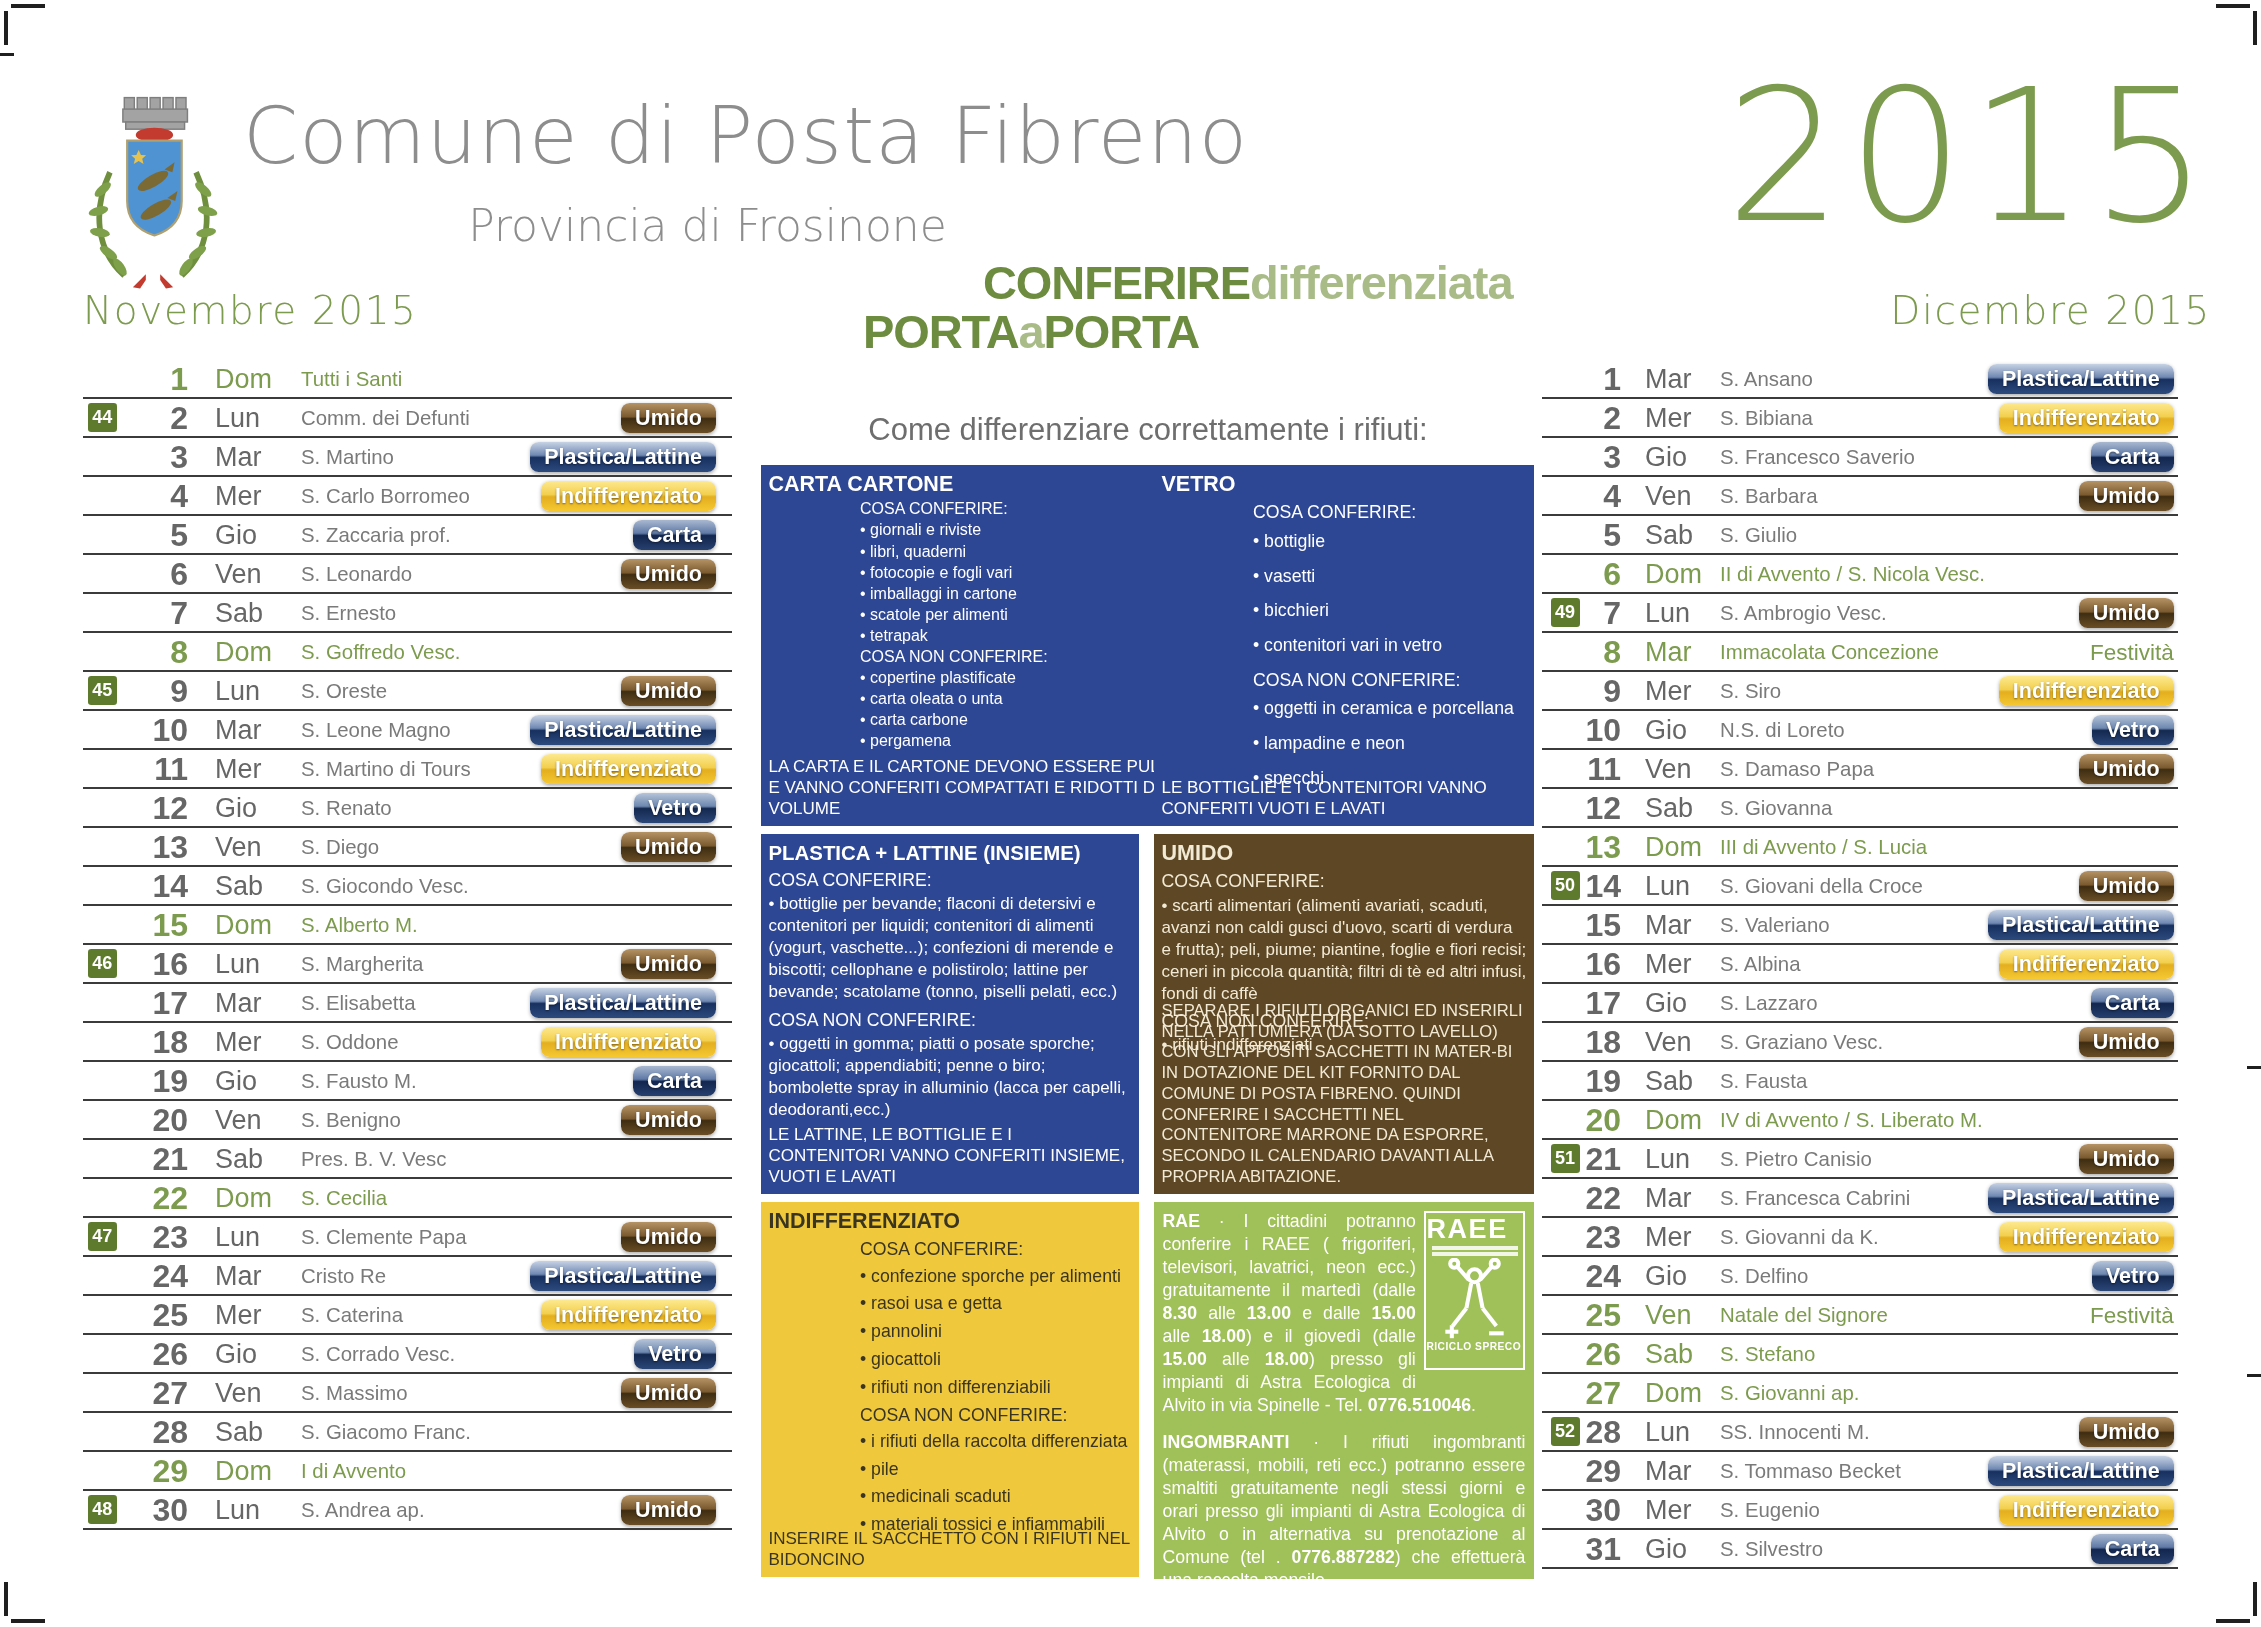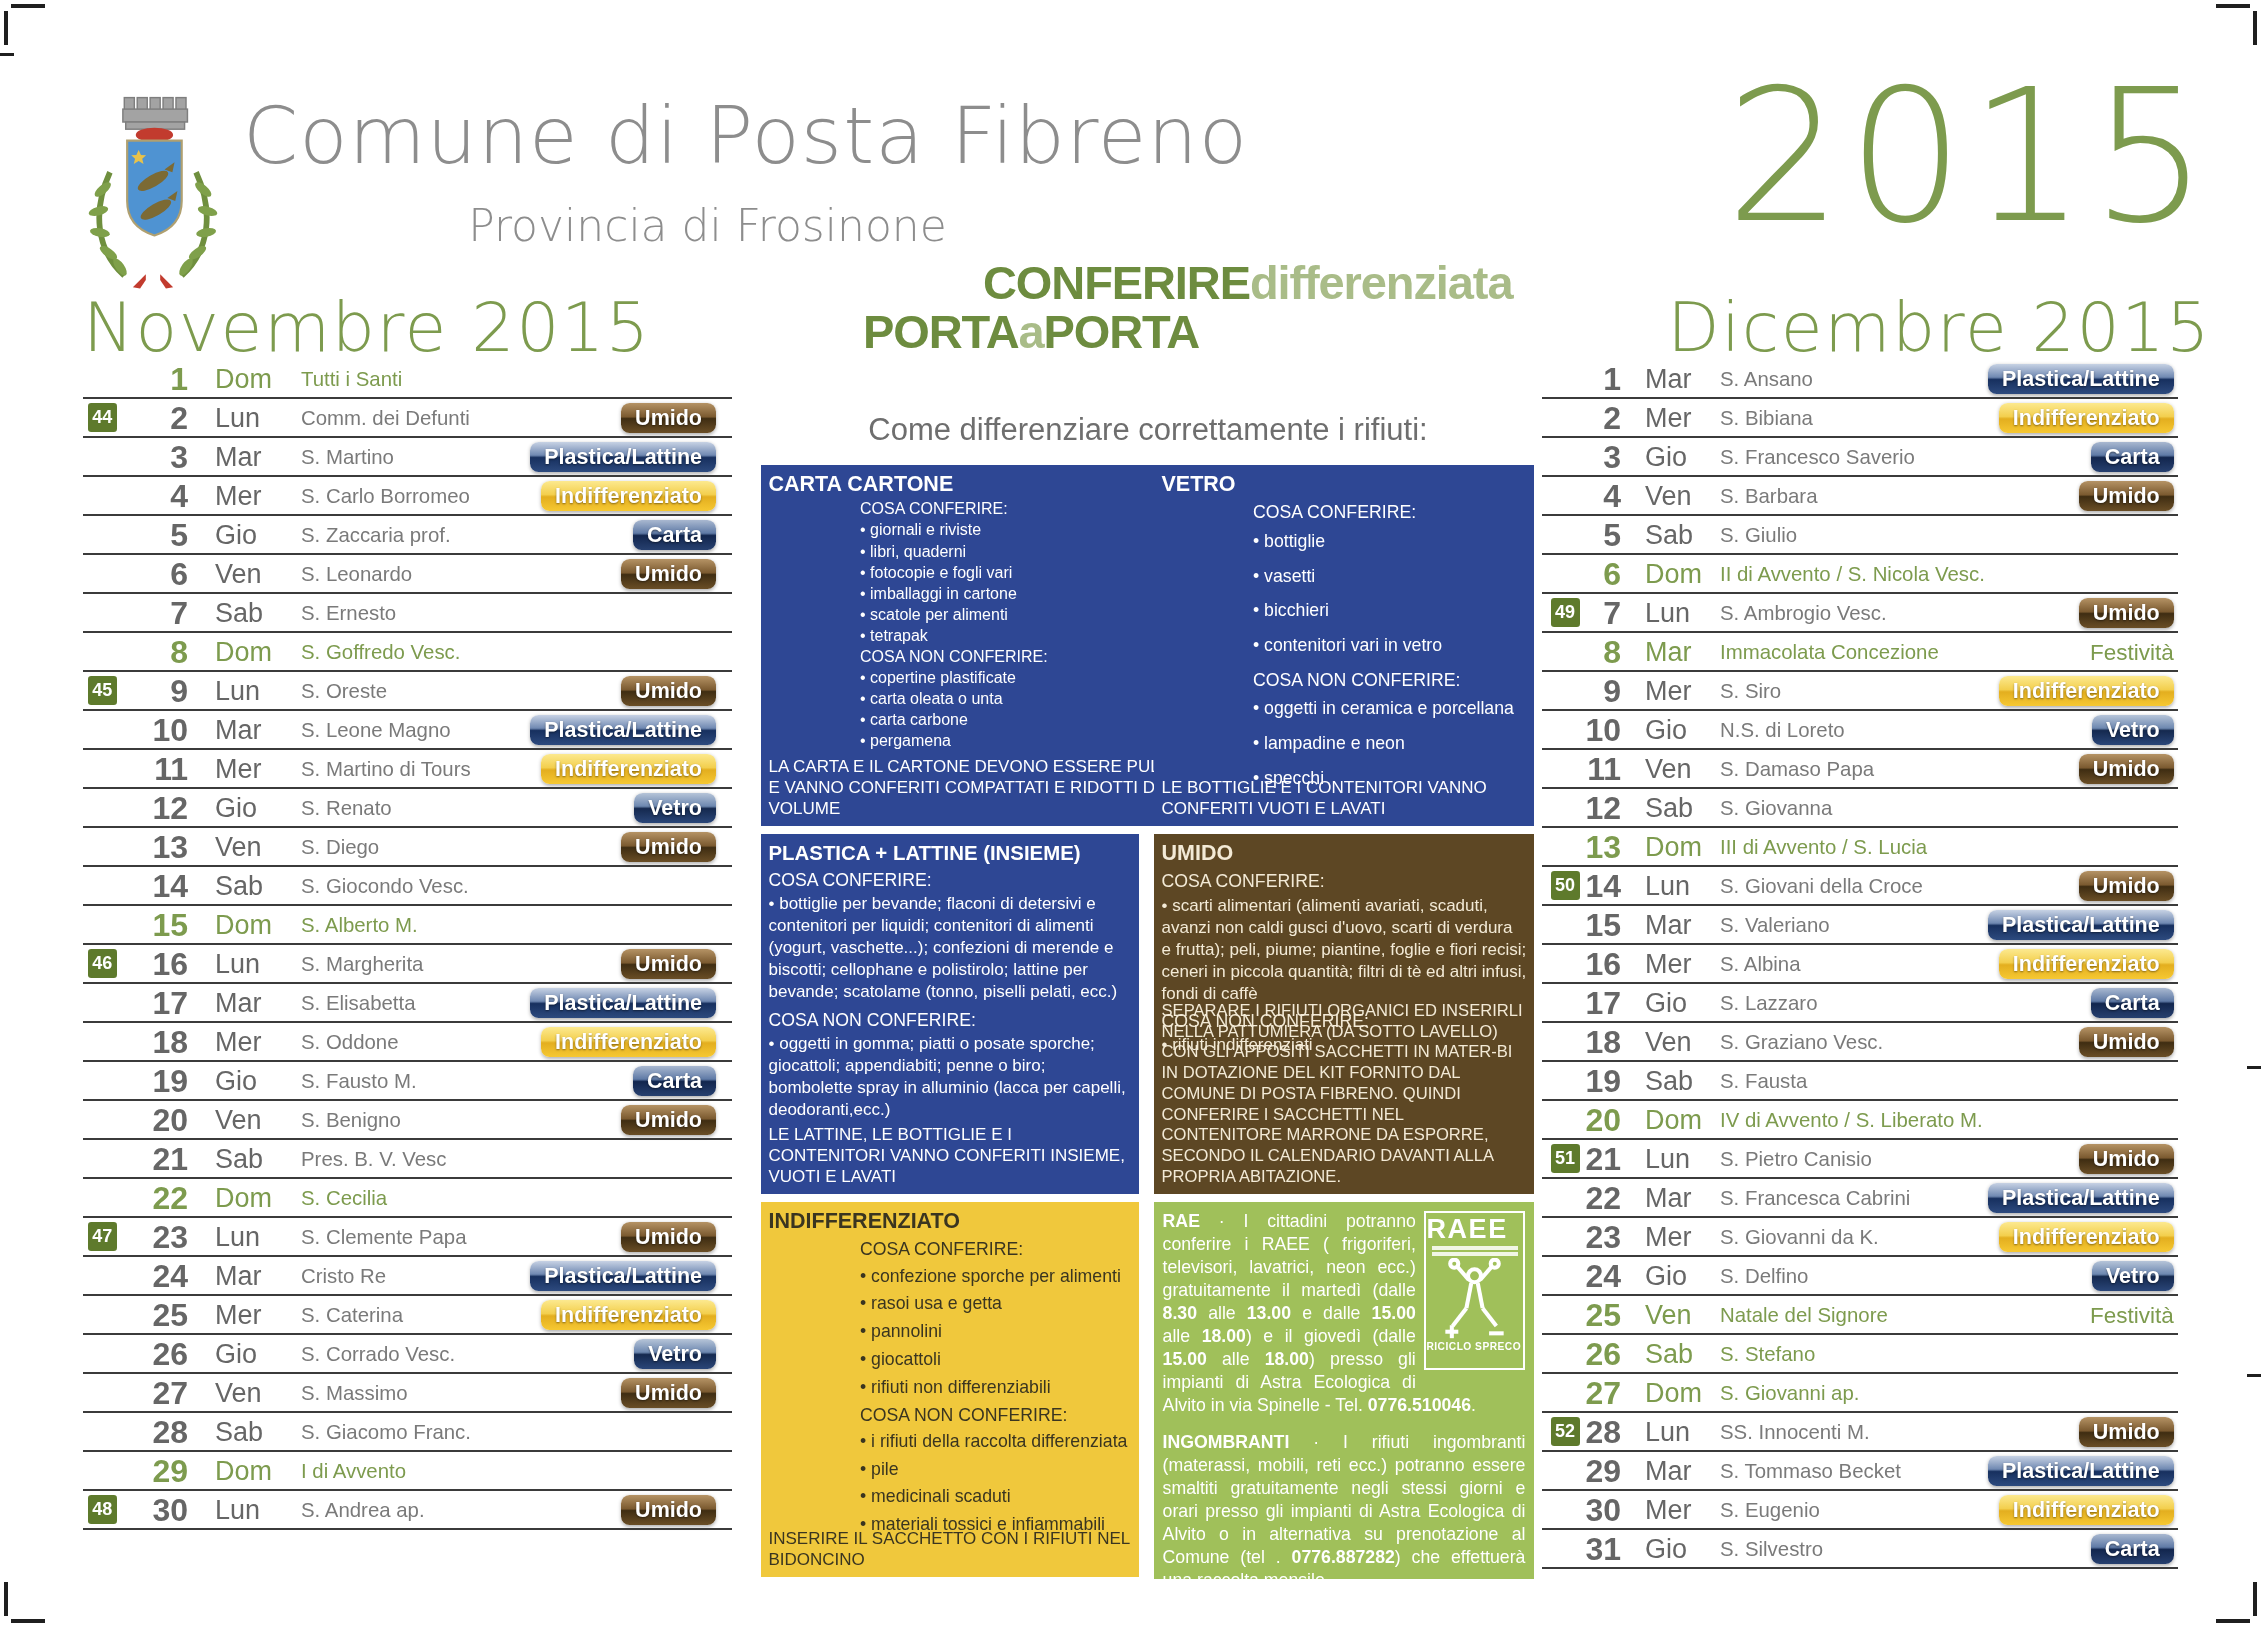--- a/index.html
+++ b/index.html
@@ -24,21 +24,21 @@
   .ct-line{font-size:47px;font-weight:700;letter-spacing:-1.1px;line-height:49px;white-space:nowrap;}
   .ct-line .strong{color:var(--title-green-dark,#6d8c3f);}
   .ct-line .light{color:var(--title-green-light,#a9bc88);}
   .ct-line1{margin-left:0;}
   .ct-line2{margin-left:222px;}
   .ct-line3{margin-left:102px;}
   .subtitle{position:absolute;left:761px;top:412px;width:774px;text-align:center;
             font-size:31px;color:#6e6e6e;}
 
   
-  .month-title{position:absolute;top:288px;margin:0;font-size:68px;font-weight:200;
+  .month-title{position:absolute;top:288px;margin:0;font-size:39px;font-weight:200;
                color:var(--accent-green,#7d9b4e);letter-spacing:1.6px;white-space:nowrap;
                font-family:"DejaVu Sans",sans-serif;text-align:center;}
   #title-nov{left:83px;}
   #title-dec{right:50px;}
 
   
   .month{position:absolute;top:360px;}
   #rows-left{left:83px;width:649px;}
   #rows-right{left:1542px;width:636px;}
   .cal-row{position:relative;height:39px;}

